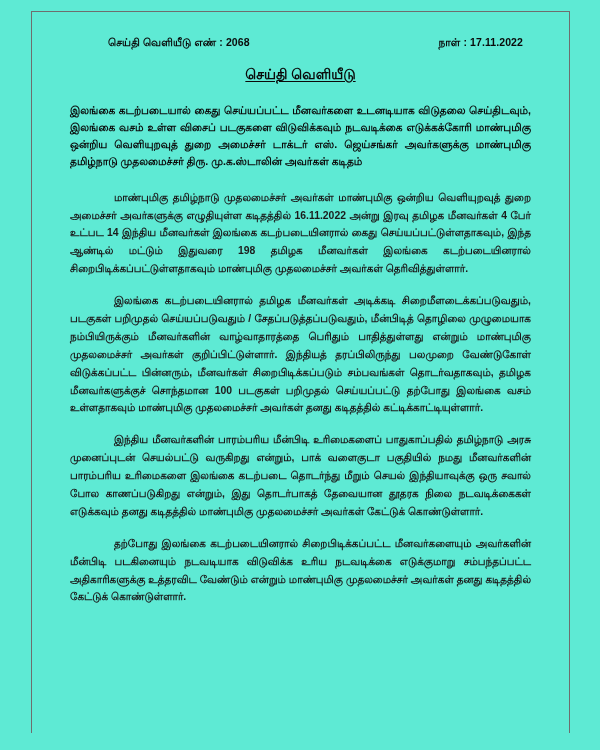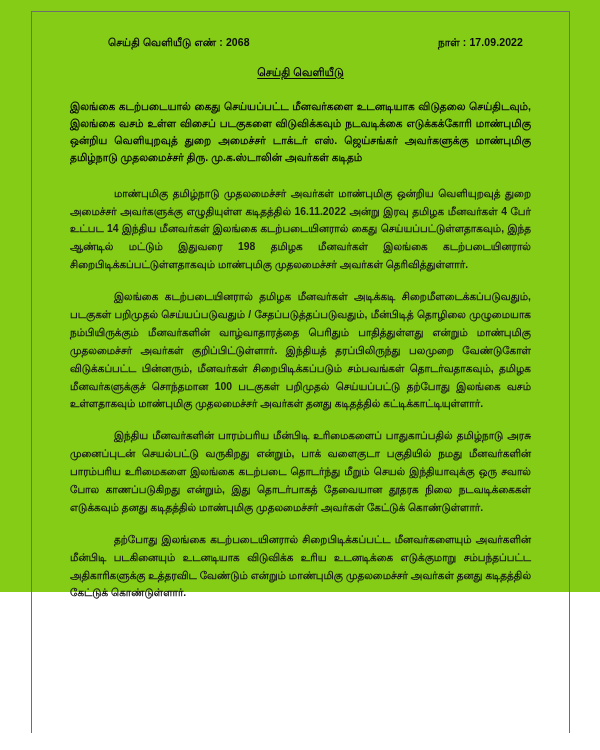--- a/index.html
+++ b/index.html
@@ -12,22 +12,22 @@
     height: 750px;
     font-family: "Liberation Sans", "DejaVu Sans", sans-serif;
     color: #111111;
     overflow: hidden;
   }
 
   
   .page {
     position: relative;
     width: 600px;
-    height: 592px;
-    background: #84cc16;
+    height: 750px;
+    background: #5eead4;
     box-sizing: border-box;
   }
 
   
   .scan-border-left,
   .scan-border-right,
   .scan-border-top {
     position: absolute;
     background: #6e6e6e;
   }
@@ -59,21 +59,21 @@
     color: #0a0a0a;
     letter-spacing: 0.1px;
     white-space: nowrap;
   }
   .release-no { margin-left: 38px; }
   .release-date { margin-right: 8px; }
 
   
   .doc-title {
     text-align: center;
-    font-size: 11px;
+    font-size: 14px;
     font-weight: bold;
     text-decoration: underline;
     text-underline-offset: 2px;
     margin-bottom: 18px;
     color: #0a0a0a;
   }
 
   
   .headline {
     font-size: 10.6px;
@@ -105,29 +105,29 @@
 <div class="page">
 
   <div class="scan-border-left"></div>
   <div class="scan-border-right"></div>
   <div class="scan-border-top"></div>
 
   <div class="content">
 
     <div class="header-row">
       <div class="release-no">செய்தி வெளியீடு எண் : 2068</div>
-      <div class="release-date">நாள் : 17.09.2022</div>
+      <div class="release-date">நாள் : 17.11.2022</div>
     </div>
 
     <div class="doc-title">செய்தி வெளியீடு</div>
 
     <div class="headline">இலங்கை கடற்படையால் கைது செய்யப்பட்ட மீனவர்களை உடனடியாக விடுதலை செய்திடவும், இலங்கை வசம் உள்ள விசைப் படகுகளை விடுவிக்கவும் நடவடிக்கை எடுக்கக்கோரி மாண்புமிகு ஒன்றிய வெளியுறவுத் துறை அமைச்சர் டாக்டர் எஸ். ஜெய்சங்கர் அவர்களுக்கு மாண்புமிகு தமிழ்நாடு முதலமைச்சர் திரு. மு.க.ஸ்டாலின் அவர்கள் கடிதம்</div>
 
     <p class="body-para">மாண்புமிகு தமிழ்நாடு முதலமைச்சர் அவர்கள் மாண்புமிகு ஒன்றிய வெளியுறவுத் துறை அமைச்சர் அவர்களுக்கு எழுதியுள்ள கடிதத்தில் 16.11.2022 அன்று இரவு தமிழக மீனவர்கள் 4 பேர் உட்பட 14 இந்திய மீனவர்கள் இலங்கை கடற்படையினரால் கைது செய்யப்பட்டுள்ளதாகவும், இந்த ஆண்டில் மட்டும் இதுவரை 198 தமிழக மீனவர்கள் இலங்கை கடற்படையினரால் சிறைபிடிக்கப்பட்டுள்ளதாகவும் மாண்புமிகு முதலமைச்சர் அவர்கள் தெரிவித்துள்ளார்.</p>
 
     <p class="body-para">இலங்கை கடற்படையினரால் தமிழக மீனவர்கள் அடிக்கடி சிறைமீளடைக்கப்படுவதும், படகுகள் பறிமுதல் செய்யப்படுவதும் / சேதப்படுத்தப்படுவதும், மீன்பிடித் தொழிலை முழுமையாக நம்பியிருக்கும் மீனவர்களின் வாழ்வாதாரத்தை பெரிதும் பாதித்துள்ளது என்றும் மாண்புமிகு முதலமைச்சர் அவர்கள் குறிப்பிட்டுள்ளார். இந்தியத் தரப்பிலிருந்து பலமுறை வேண்டுகோள் விடுக்கப்பட்ட பின்னரும், மீனவர்கள் சிறைபிடிக்கப்படும் சம்பவங்கள் தொடர்வதாகவும், தமிழக மீனவர்களுக்குச் சொந்தமான 100 படகுகள் பறிமுதல் செய்யப்பட்டு தற்போது இலங்கை வசம் உள்ளதாகவும் மாண்புமிகு முதலமைச்சர் அவர்கள் தனது கடிதத்தில் கட்டிக்காட்டியுள்ளார்.</p>
 
     <p class="body-para">இந்திய மீனவர்களின் பாரம்பரிய மீன்பிடி உரிமைகளைப் பாதுகாப்பதில் தமிழ்நாடு அரசு முனைப்புடன் செயல்பட்டு வருகிறது என்றும், பாக் வளைகுடா பகுதியில் நமது மீனவர்களின் பாரம்பரிய உரிமைகளை இலங்கை கடற்படை தொடர்ந்து மீறும் செயல் இந்தியாவுக்கு ஒரு சவால் போல காணப்படுகிறது என்றும், இது தொடர்பாகத் தேவையான தூதரக நிலை நடவடிக்கைகள் எடுக்கவும் தனது கடிதத்தில் மாண்புமிகு முதலமைச்சர் அவர்கள் கேட்டுக் கொண்டுள்ளார்.</p>
 
-    <p class="body-para">தற்போது இலங்கை கடற்படையினரால் சிறைபிடிக்கப்பட்ட மீனவர்களையும் அவர்களின் மீன்பிடி படகினையும் உடனடியாக விடுவிக்க உரிய உடனடிக்கை எடுக்குமாறு சம்பந்தப்பட்ட அதிகாரிகளுக்கு உத்தரவிட வேண்டும் என்றும் மாண்புமிகு முதலமைச்சர் அவர்கள் தனது கடிதத்தில் கேட்டுக் கொண்டுள்ளார்.</p>
+    <p class="body-para">தற்போது இலங்கை கடற்படையினரால் சிறைபிடிக்கப்பட்ட மீனவர்களையும் அவர்களின் மீன்பிடி படகினையும் நடவடியாக விடுவிக்க உரிய நடவடிக்கை எடுக்குமாறு சம்பந்தப்பட்ட அதிகாரிகளுக்கு உத்தரவிட வேண்டும் என்றும் மாண்புமிகு முதலமைச்சர் அவர்கள் தனது கடிதத்தில் கேட்டுக் கொண்டுள்ளார்.</p>
 
   </div>
 </div>
 
 </body></html>

